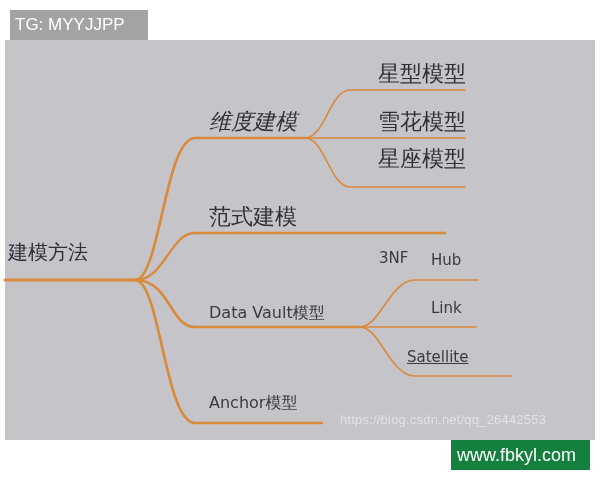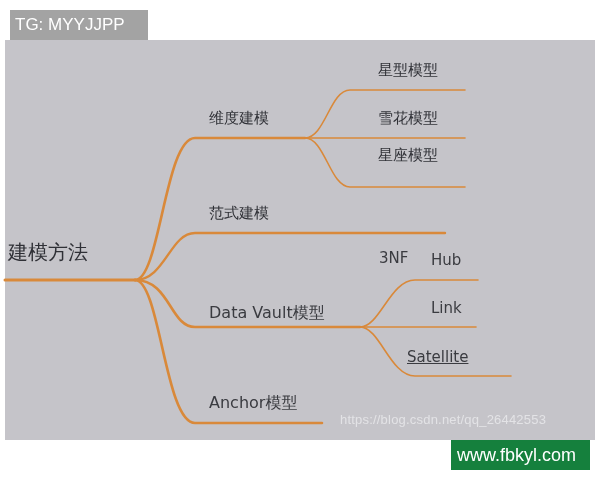--- a/index.html
+++ b/index.html
@@ -1,20 +1,20 @@
 <!DOCTYPE html>
 <html><head>
 <meta charset="utf-8">
 <style>
   html, body { margin: 0; padding: 0; }
   body { width: 600px; height: 480px; background: #ffffff; position: relative; overflow: hidden; font-family: "DejaVu Sans", "Liberation Sans", sans-serif; }
   .canvas { position: absolute; left: 5px; top: 40px; width: 590px; height: 400px; background: #c5c4c9; }
   svg.links { position: absolute; left: 0; top: 0; width: 600px; height: 480px; }
   .lbl { position: absolute; color: #2f3036; white-space: nowrap; line-height: 1; }
-  .cn { font-size: 15px; }
+  .cn { font-size: 22px; }
   .en { font-size: 15px; color: #3a3b40; }
   .root { font-size: 20px; }
   .wm-top { position: absolute; left: 10px; top: 10px; width: 138px; height: 40px; background: #a3a3a3; color: #ffffff; font-family: "Liberation Sans", sans-serif; font-size: 17px; line-height: 30px; padding-left: 5px; box-sizing: border-box; }
   .wm-bottom { position: absolute; left: 451px; top: 440px; width: 139px; height: 30px; background: #15803d; color: #ffffff; font-family: "Liberation Sans", sans-serif; font-size: 18px; line-height: 30px; padding-left: 6px; box-sizing: border-box; }
   .wm-url { position: absolute; left: 340px; top: 412px; color: #e3e3e6; font-size: 13px; font-family: "Liberation Sans", sans-serif; letter-spacing: 0.2px; }
 </style>
 </head>
 <body>
 
 <div class="wm-top">TG: MYYJJPP</div>
@@ -36,21 +36,21 @@
     <path d="M305 138 C325 138, 330 187, 350 187 L465 187" stroke-width="1.6"></path>
 
     <path d="M360 327 C380 327, 390 280, 415 280 L478 280" stroke-width="1.6"></path>
     <path d="M360 327 L476 327" stroke-width="1.6"></path>
     <path d="M360 327 C380 327, 390 376, 415 376 L511 376" stroke-width="1.6"></path>
   </g>
 </svg>
 
 <span class="lbl cn root" style="left:8px; top:242px;">建模方法</span>
 
-<span class="lbl cn" style="left:209px; top:111px;">维度建模</span>
+<span class="lbl cn" style="left:209px; top:111px;font-style:italic;">维度建模</span>
 <span class="lbl cn" style="left:209px; top:206px;">范式建模</span>
 <span class="lbl en" style="left:209px; top:299px; font-size:16px;margin-top:6px;">Data Vault模型</span>
 <span class="lbl en" style="left:209px; top:395px; font-size:16px;">Anchor模型</span>
 
 <span class="lbl cn" style="left:378px; top:63px;">星型模型</span>
 <span class="lbl cn" style="left:378px; top:111px;text-align:right;">雪花模型</span>
 <span class="lbl cn" style="left:378px; top:148px;">星座模型</span>
 
 <span class="lbl en" style="left:379px; top:207px;margin-top:44px;">3NF</span>
 

